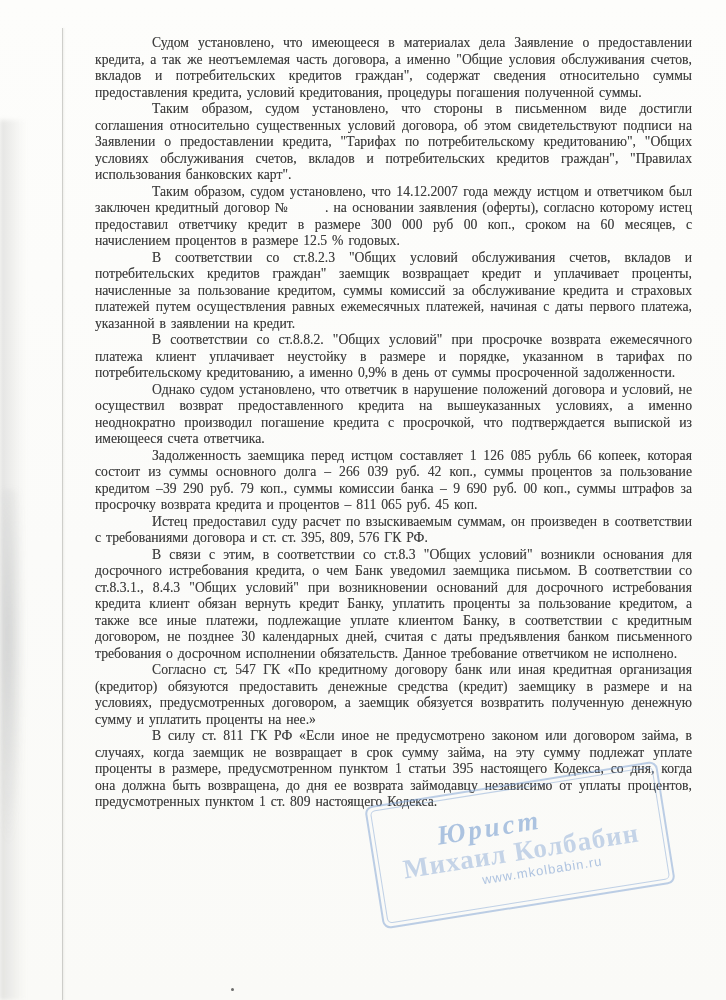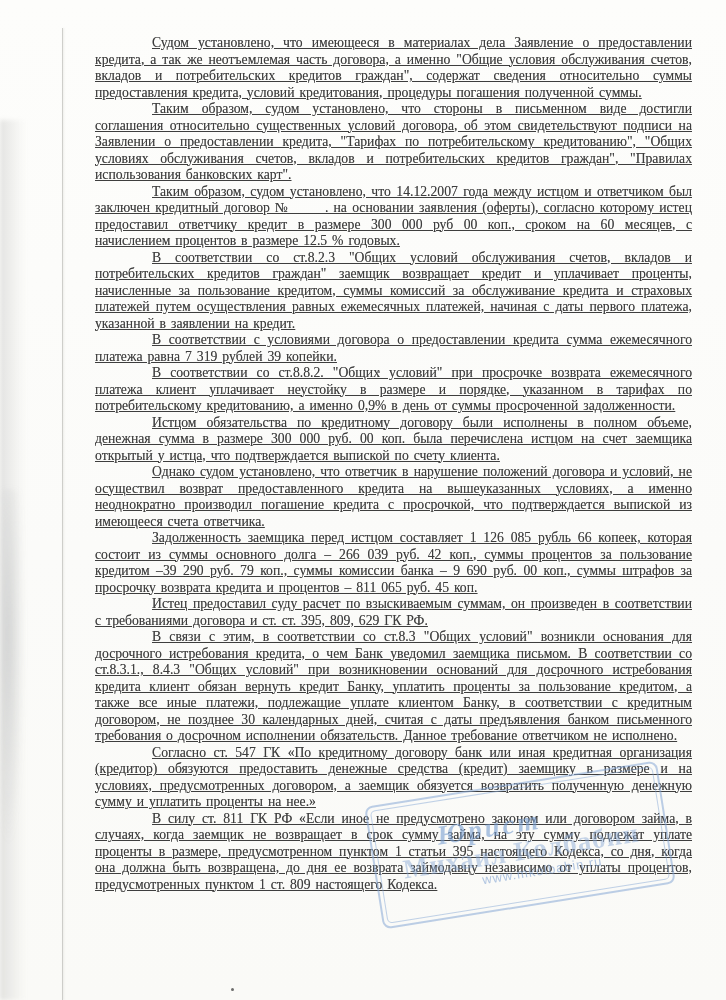--- a/index.html
+++ b/index.html
@@ -53,21 +53,20 @@
   .doc {
     position: absolute;
     left: 95px;
     top: 35px;
     width: 597px;
     color: #3e3e3e;
     font-size: 13.7px;
     line-height: 16.5px;
     text-align: justify;
     text-shadow: 0 0 0.5px rgba(70,70,70,0.55);
-    text-decoration: underline;
   }
   .doc p {
     margin: 0;
     text-indent: 57px;
     word-spacing: 1.5px;
   }
 
   
   .stamp {
     position: absolute;
@@ -131,26 +130,24 @@
   <div class="edge-blotch"></div>
   <div class="speck s1"></div>
   <div class="speck s2"></div>
   <div class="speck s3"></div>
 
   <div class="doc">
     <p>Судом установлено, что имеющееся в материалах дела Заявление о предоставлении кредита, а так же неотъемлемая часть договора, а именно "Общие условия обслуживания счетов, вкладов и потребительских кредитов граждан", содержат сведения относительно суммы предоставления кредита, условий кредитования, процедуры погашения полученной суммы.</p>
     <p>Таким образом, судом установлено, что стороны в письменном виде достигли соглашения относительно существенных условий договора, об этом свидетельствуют подписи на Заявлении о предоставлении кредита, "Тарифах по потребительскому кредитованию", "Общих условиях обслуживания счетов, вкладов и потребительских кредитов граждан", "Правилах использования банковских карт".</p>
     <p>Таким образом, судом установлено, что  14.12.2007 года между истцом и ответчиком  был заключен кредитный договор №&nbsp;&nbsp;&nbsp;&nbsp;&nbsp;&nbsp;&nbsp;. на основании заявления (оферты), согласно которому истец предоставил ответчику кредит в размере 300 000 руб 00 коп., сроком на 60 месяцев, с начислением процентов в размере 12.5 % годовых.</p>
     <p>В соответствии со ст.8.2.3 "Общих условий обслуживания счетов, вкладов и потребительских кредитов граждан" заемщик возвращает кредит и уплачивает проценты, начисленные за пользование кредитом, суммы комиссий за обслуживание кредита и страховых платежей путем осуществления равных ежемесячных платежей, начиная с даты первого платежа, указанной в заявлении на кредит.</p>
-    <p>В соответствии с условиями договора о предоставлении кредита сумма ежемесячного платежа равна 7 319 рублей 39 копейки.</p>
     <p>В соответствии со ст.8.8.2. "Общих условий" при просрочке возврата ежемесячного платежа клиент уплачивает неустойку в размере и порядке, указанном в тарифах по потребительскому кредитованию, а именно 0,9% в день от суммы просроченной задолженности.</p>
-    <p>Истцом обязательства по кредитному договору были исполнены в полном объеме, денежная сумма в размере 300 000 руб. 00 коп. была перечислена истцом на счет заемщика открытый у истца, что подтверждается выпиской по счету клиента.</p>
     <p>Однако судом установлено, что ответчик в нарушение положений договора и условий, не осуществил возврат предоставленного кредита на вышеуказанных условиях, а именно неоднократно производил погашение кредита с просрочкой, что подтверждается выпиской из имеющееся счета ответчика.</p>
     <p>Задолженность заемщика перед истцом  составляет 1 126 085 рубль 66 копеек, которая состоит из суммы основного  долга – 266 039 руб. 42 коп., суммы процентов за пользование кредитом –39 290 руб. 79 коп., суммы комиссии банка – 9 690 руб. 00 коп., суммы штрафов за просрочку возврата кредита и процентов – 811 065 руб. 45 коп.</p>
-    <p>Истец предоставил суду расчет по взыскиваемым суммам, он произведен в соответствии с требованиями договора и  ст. ст. 395, 809, 629 ГК РФ.</p>
+    <p>Истец предоставил суду расчет по взыскиваемым суммам, он произведен в соответствии с требованиями договора и  ст. ст. 395, 809, 576 ГК РФ.</p>
     <p>В связи с этим, в соответствии со ст.8.3 "Общих условий" возникли основания для досрочного истребования кредита, о чем Банк уведомил заемщика письмом. В соответствии со ст.8.3.1., 8.4.3 "Общих условий"  при возникновении оснований для досрочного истребования кредита клиент обязан  вернуть кредит Банку, уплатить проценты за пользование кредитом, а также все иные платежи, подлежащие уплате клиентом Банку, в соответствии с кредитным договором, не позднее 30 календарных дней, считая с даты предъявления банком письменного требования о досрочном исполнении обязательств. Данное требование ответчиком не исполнено.</p>
     <p>Согласно ст. 547 ГК «По кредитному договору банк или иная кредитная организация (кредитор) обязуются предоставить денежные средства (кредит) заемщику в размере и на условиях, предусмотренных договором, а заемщик обязуется возвратить полученную денежную сумму и уплатить проценты на нее.»</p>
     <p>В силу ст. 811 ГК РФ «Если иное не предусмотрено законом или договором займа, в случаях, когда заемщик не возвращает в срок сумму займа, на эту сумму подлежат уплате проценты в размере, предусмотренном пунктом 1 статьи 395 настоящего Кодекса, со дня, когда она должна быть возвращена, до дня ее возврата займодавцу независимо от уплаты процентов, предусмотренных пунктом 1 ст. 809 настоящего Кодекса.</p>
   </div>
 
   <div class="stamp">
     <div class="stamp-inner">
       <div class="stamp-script">Юрист</div>
       <div class="stamp-name">Михаил Колбабин</div>
       <div class="stamp-url">www.mkolbabin.ru</div>

